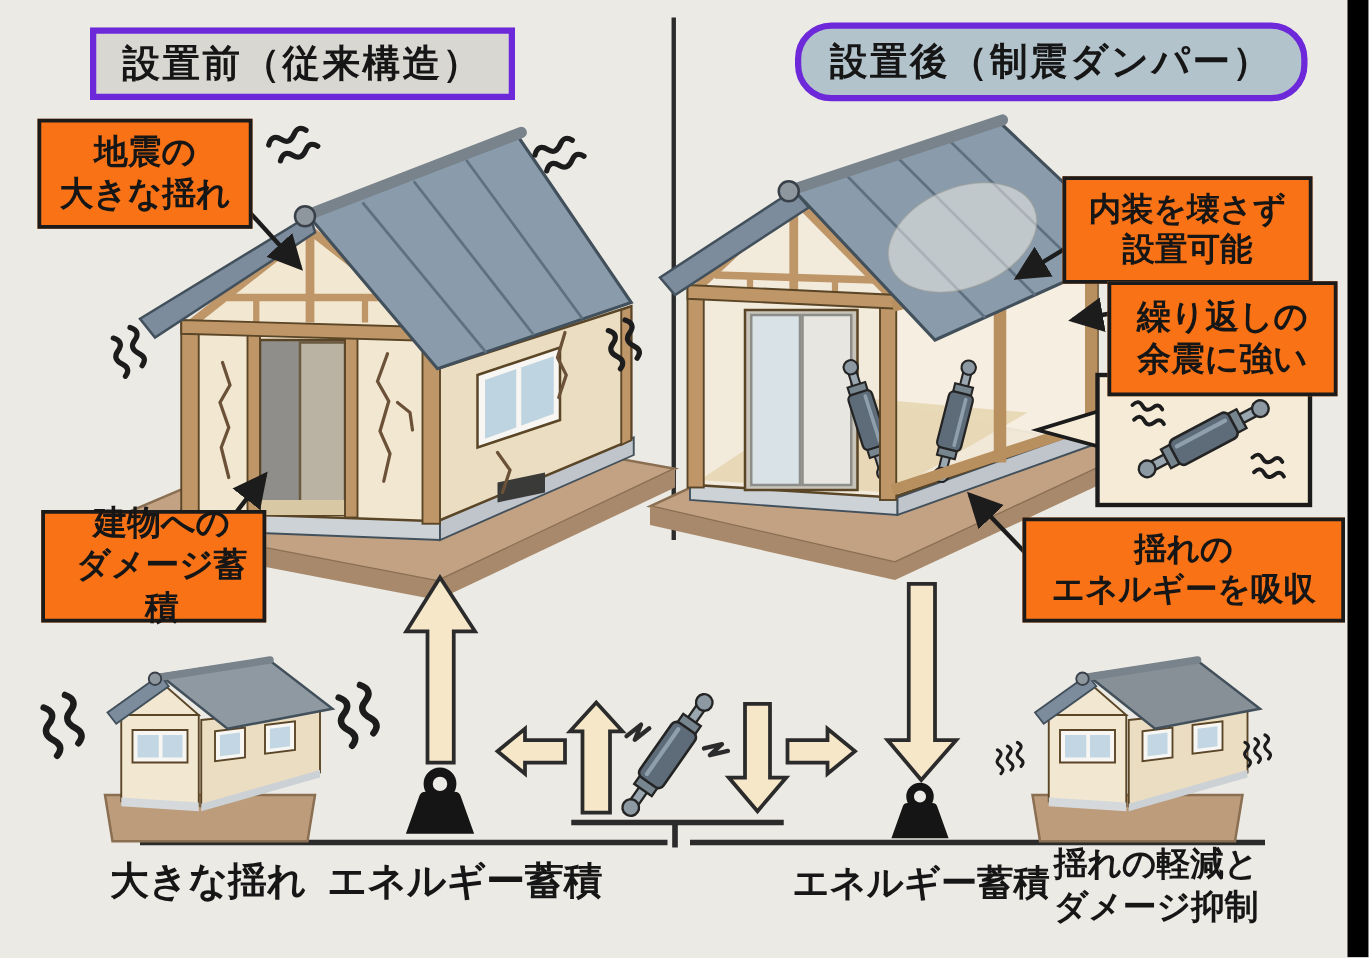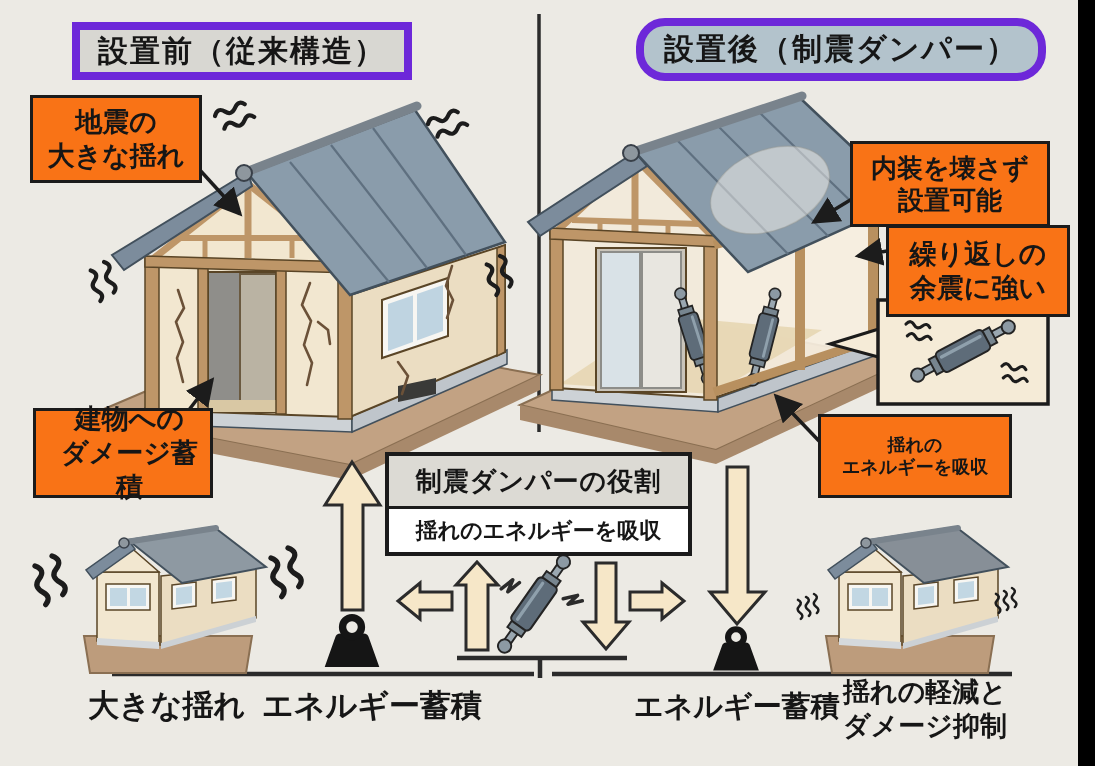--- a/index.html
+++ b/index.html
@@ -2,21 +2,21 @@
 <html><head>
 <meta charset="utf-8">
 <style>
   html,body{margin:0;padding:0;background:#ECEAE4;}
   .stage{position:relative;width:1095px;height:766px;background:#ECEAE4;overflow:hidden;
          font-family:"DejaVu Sans","Liberation Sans",sans-serif;color:#161616;}
   .art{position:absolute;left:0;top:0;z-index:1;}
   .box{position:absolute;z-index:2;display:flex;align-items:center;justify-content:center;
        text-align:center;font-weight:700;box-sizing:border-box;}
   .pre{white-space:pre-line;}
-  .titlebox{border:8px solid #6d28d9;letter-spacing:2px;}
+  .titlebox{border:5px solid #6d28d9;letter-spacing:2px;}
   .labelbox{background:#f97316;border:3.5px solid #1b1b1b;line-height:1.25;}
   .caption{position:absolute;z-index:2;font-weight:700;white-space:pre-line;line-height:1.25;}
   .centerbox{position:absolute;z-index:2;border:4px solid #1b1b1b;box-sizing:border-box;}
   .centerbox .hdr{display:flex;align-items:center;justify-content:center;font-weight:700;
                   background:#DCDAD4;border-bottom:3px solid #1b1b1b;letter-spacing:1px;}
   .centerbox .dsc{display:flex;align-items:center;justify-content:center;font-weight:700;background:#fff;}
   .blackbar{position:absolute;z-index:3;background:#000;}
 </style>
 </head>
 <body>
@@ -294,33 +294,25 @@
 <div class="box labelbox" style="left:850px;top:97px;width:200px;height:86px;font-size:26px;margin-top:44px;">
   <span class="pre">内装を壊さず
 設置可能</span>
 </div>
 
 <div class="box labelbox" style="left:886px;top:198px;width:184px;height:92px;font-size:27px;margin-top:27px;">
   <span class="pre">繰り返しの
 余震に強い</span>
 </div>
 
-<div class="box labelbox" style="left:818px;top:414px;width:194px;height:84px;font-size:18px;">
+<div class="box labelbox" style="left:818px;top:414px;width:258px;height:84px;font-size:26px;">
   <span class="pre">揺れの
 エネルギーを吸収</span>
 </div>
 
-<div class="centerbox" style="left:385px;top:452px;width:307px;">
-  <div class="hdr" style="height:50px;font-size:26px;">
-    <span>制震ダンパーの役割</span>
-  </div>
-  <div class="dsc" style="height:43px;font-size:22px;">
-    <span>揺れのエネルギーを吸収</span>
-  </div>
-</div>
 
 <div class="caption" style="left:88px;top:686px;font-size:31px;">大きな揺れ</div>
 
 <div class="caption" style="left:262px;top:686px;font-size:31px;">エネルギー蓄積</div>
 
 <div class="caption" style="left:634px;top:688px;font-size:29px;">エネルギー蓄積</div>
 
 <div class="caption" style="left:843px;top:675px;font-size:27px;">揺れの軽減と
 ダメージ抑制</div>
 

